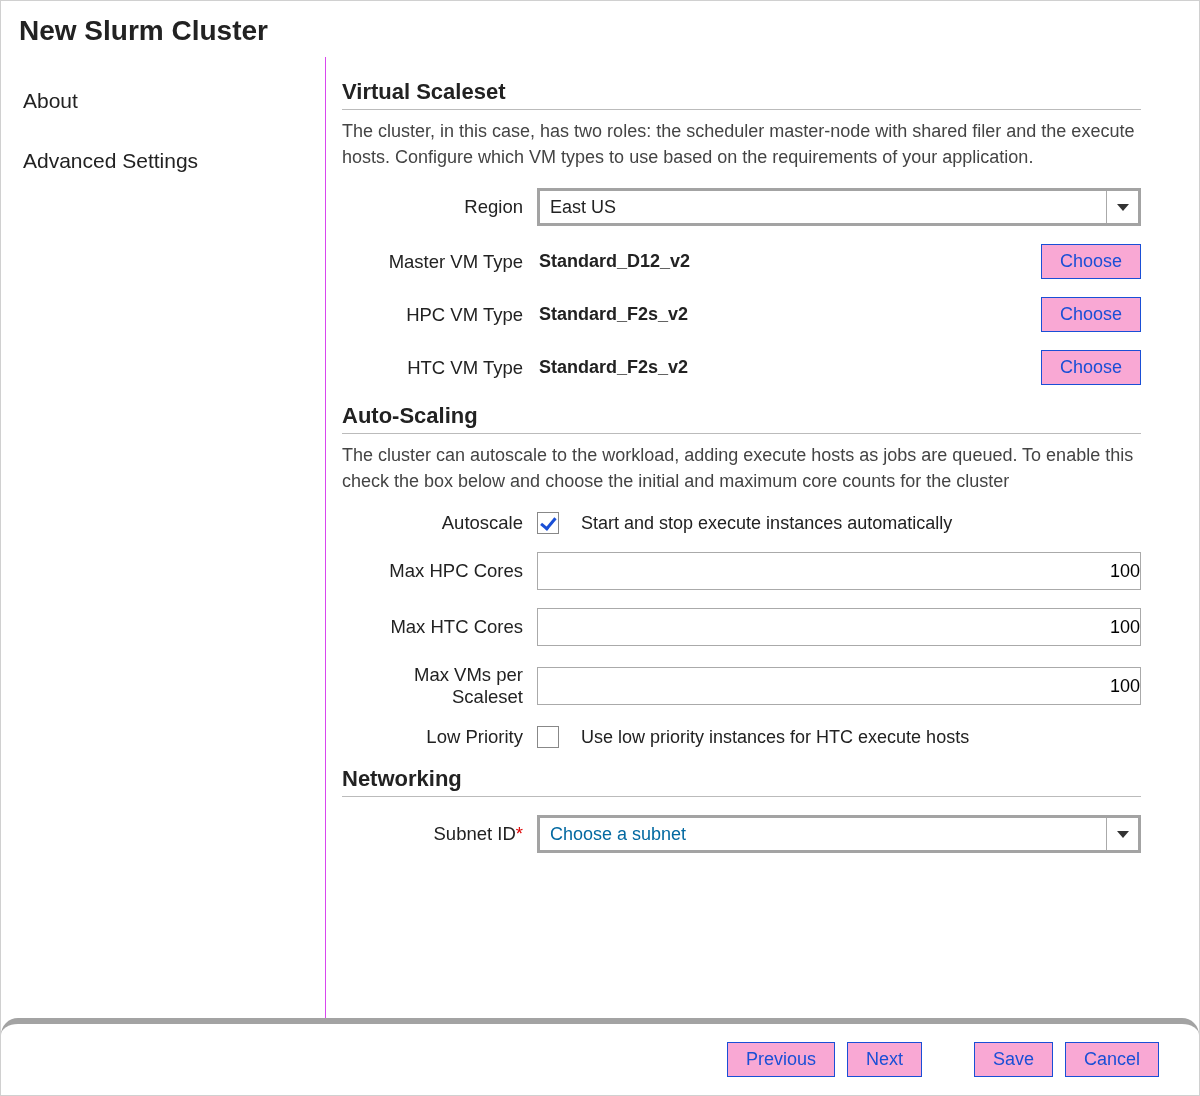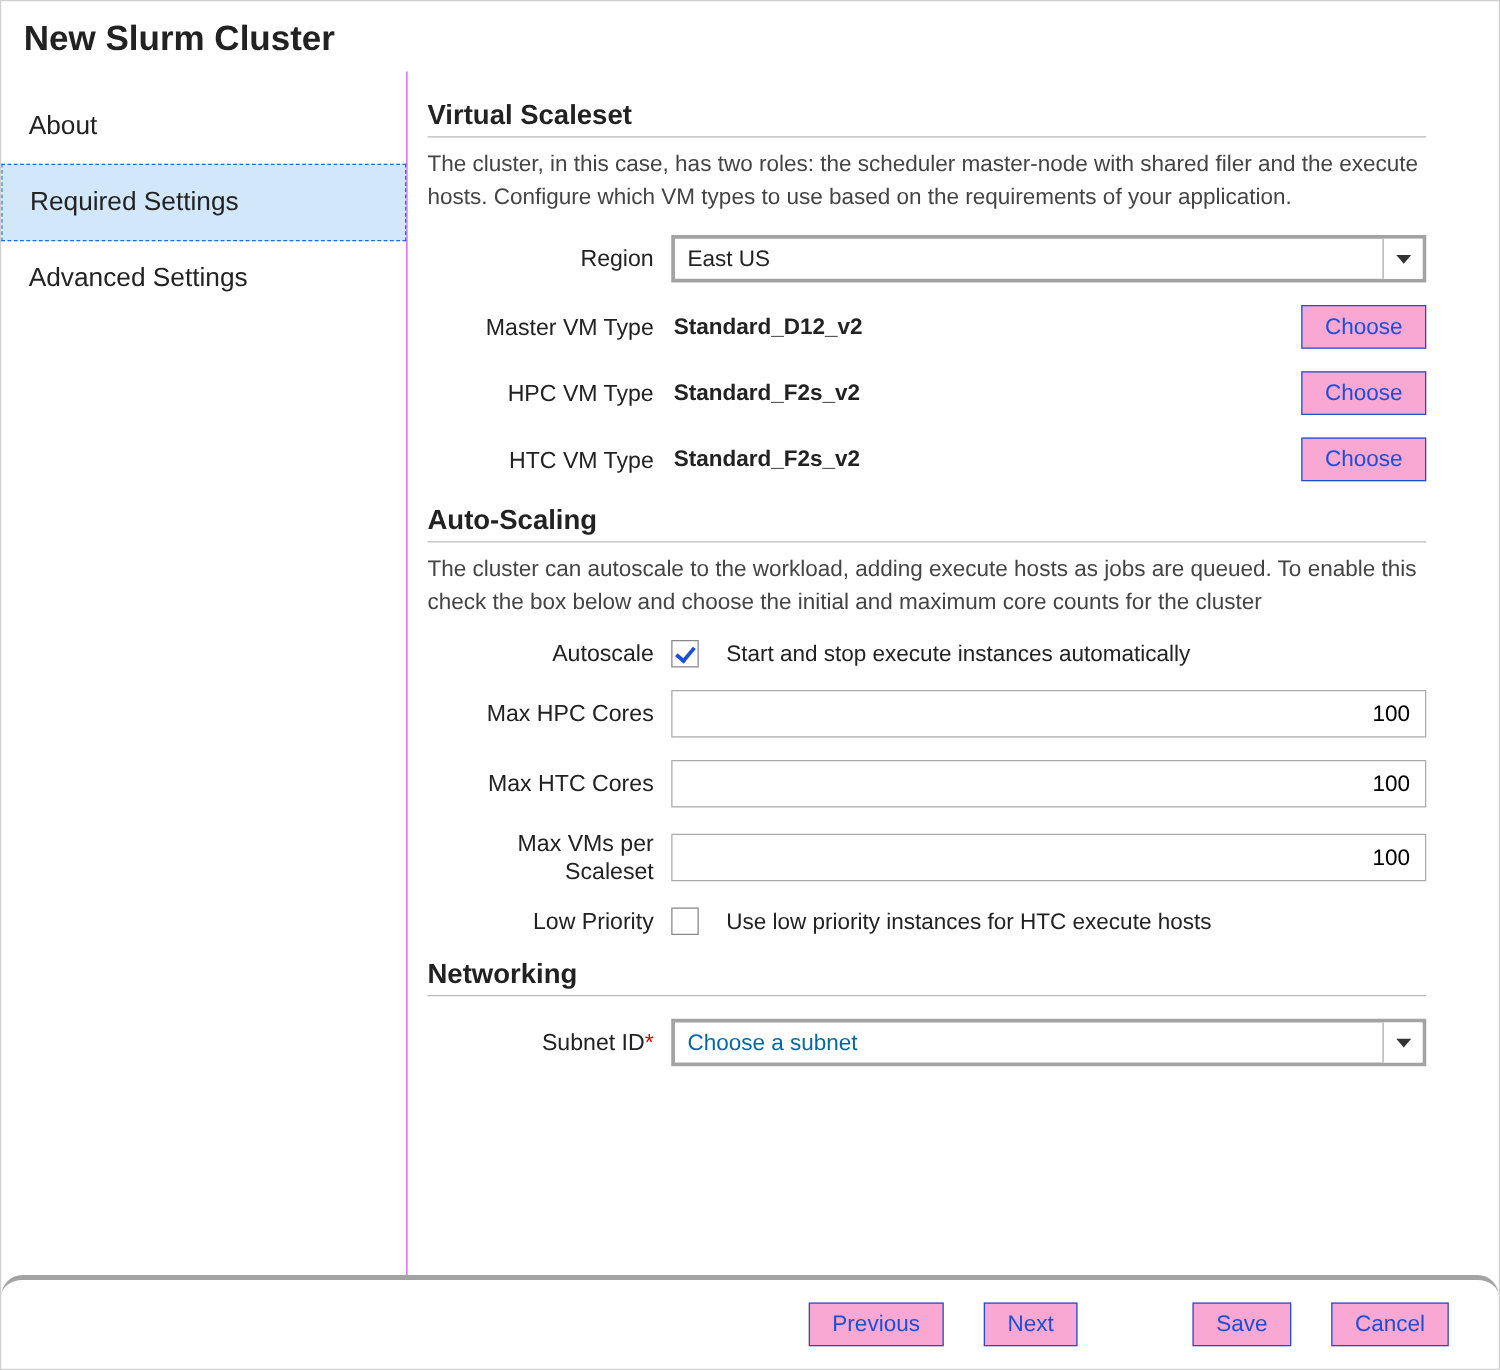--- a/index.html
+++ b/index.html
@@ -57,38 +57,37 @@
   .checkbox {
     width: 22px; height: 22px; border: 1px solid #888; display:inline-flex; align-items:center; justify-content:center;
     margin-right: 10px; cursor:pointer; flex-shrink:0;
   }
   .checkbox.checked::after {
     content:""; display:block; width:6px; height:12px; border:solid #1a4fd6; border-width:0 3px 3px 0;
     transform: rotate(40deg) translate(-1px,-1px);
   }
   .check-label { font-size: 18px; }
   input.num {
-    flex:1; height:38px; border:1px solid #aaa; font-size:18px; text-align:right; padding:0 12px; font-family:inherit;
+    flex:1; height:38px; border:1px solid #aaa; font-size:18px; text-align:right; padding:0 0; font-family:inherit;
   }
   .req { color: #d00; }
   .footer {
-    border-top: 4px solid #a3a3a3; padding: 18px 40px; display:flex; justify-content:flex-end; gap:32px;border-radius:17px;
+    border-top: 6px solid #a3a3a3; padding: 18px 40px; display:flex; justify-content:flex-end; gap:12px;border-radius:17px;
   }
   .footer .spacer { width: 28px; }
 </style>
 </head>
 <body>
 
 <div class="window">
   <div class="title">New Slurm Cluster</div>
 
   <div class="body">
     <div class="sidebar">
       <div class="tab">About</div>
-      <div class="tab active">Required Settings</div>
       <div class="tab">Advanced Settings</div>
     </div>
 
     <div class="content">
 
       <div class="section-title">Virtual Scaleset</div>
       <hr class="section-rule">
       <div class="section-desc">The cluster, in this case, has two roles: the scheduler master-node with shared filer and the execute hosts. Configure which VM types to use based on the requirements of your application.</div>
 
       <div class="row">

